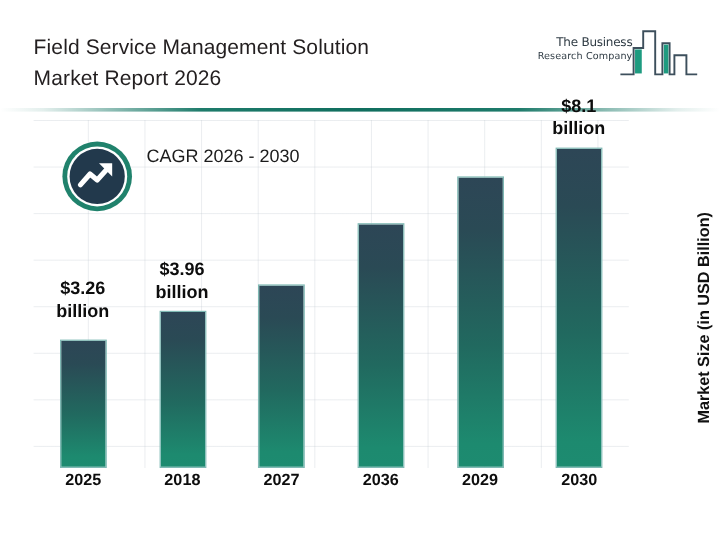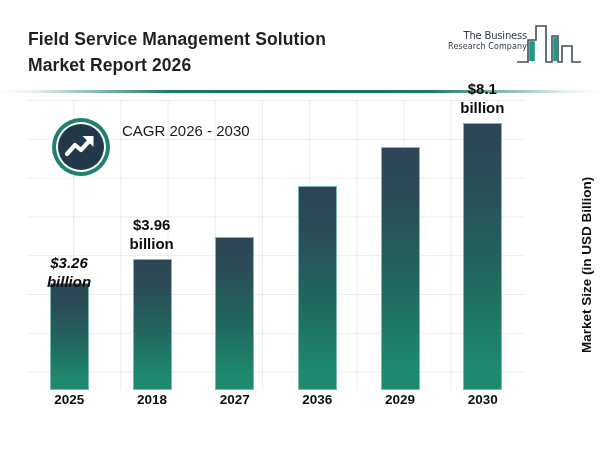--- a/index.html
+++ b/index.html
@@ -32,21 +32,21 @@
     height: 90px;
   }
   .report-title {
     position: absolute;
     left: 28px;
     top: 26px;
     width: 370px;
     font-size: 17.5px;
     line-height: 26px;
     color: #231f20;
-    font-weight: 700;
+    font-weight: 400;
     letter-spacing: 0.1px;
   }
   .report-title .tline { display: block; white-space: nowrap; }
 
   .logo {
     position: absolute;
     right: 18px;
     top: 22px;
     width: 160px;
     height: 52px;
@@ -266,21 +266,21 @@
       </div>
     </div>
   </div>
 
   <div class="divider"></div>
 
   <div class="plot">
     <div class="bars" id="bars-container">
         <div class="bar-slot" style="left: 0px; width: 82.6667px;">
           <div class="bar" title="2025: 3.26" style="height: 107px; left: 22px;"></div>
-          <div class="bar-label" style="bottom: 99px; left: -8px; font-style: italic;">
+          <div class="bar-label" style="bottom: 121px; left: -8px;">
             <span>$3.26</span>
             <span>billion</span>
           </div>
         </div>
         <div class="bar-slot" style="left: 82.6667px; width: 82.6667px;">
           <div class="bar" title="2026: 3.96" style="height: 131px; left: 22px;"></div>
           <div class="bar-label" style="bottom: 137px; left: -8px;">
             <span>$3.96</span>
             <span>billion</span>
           </div>

